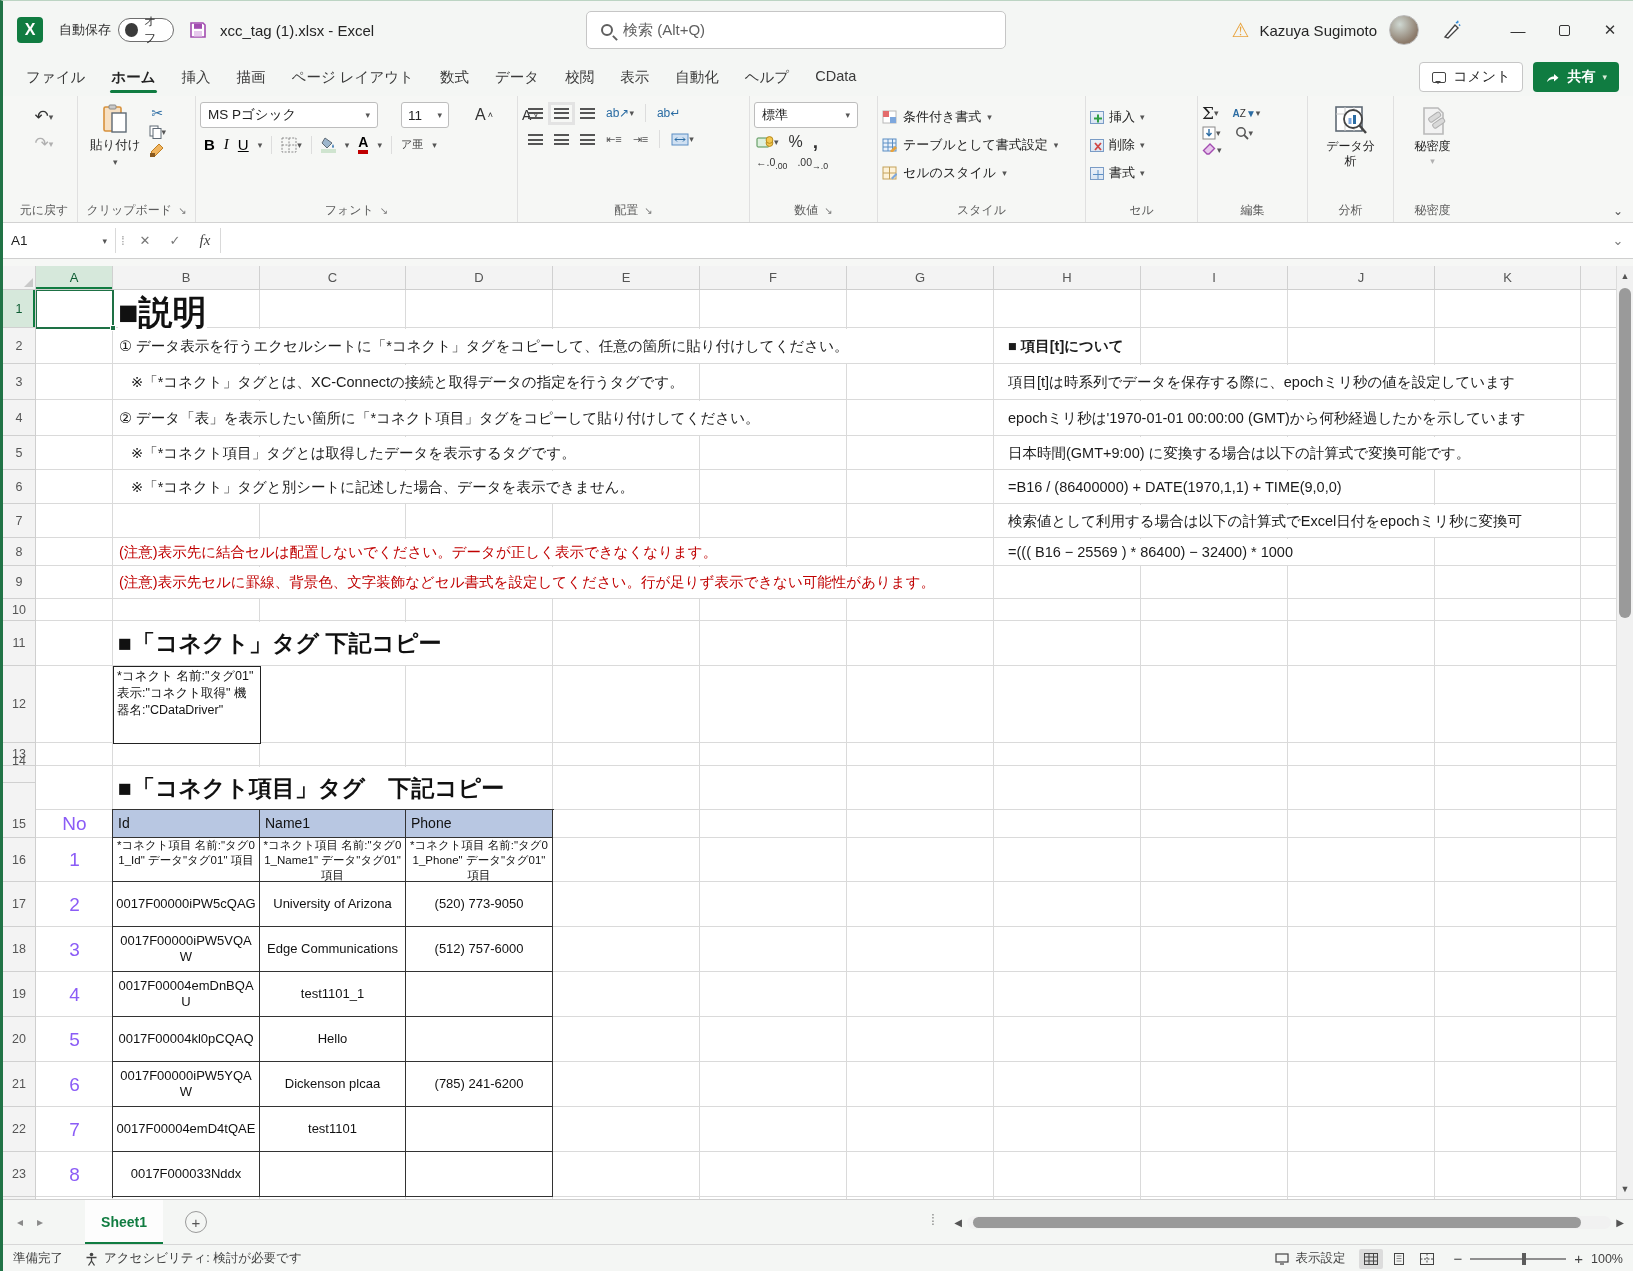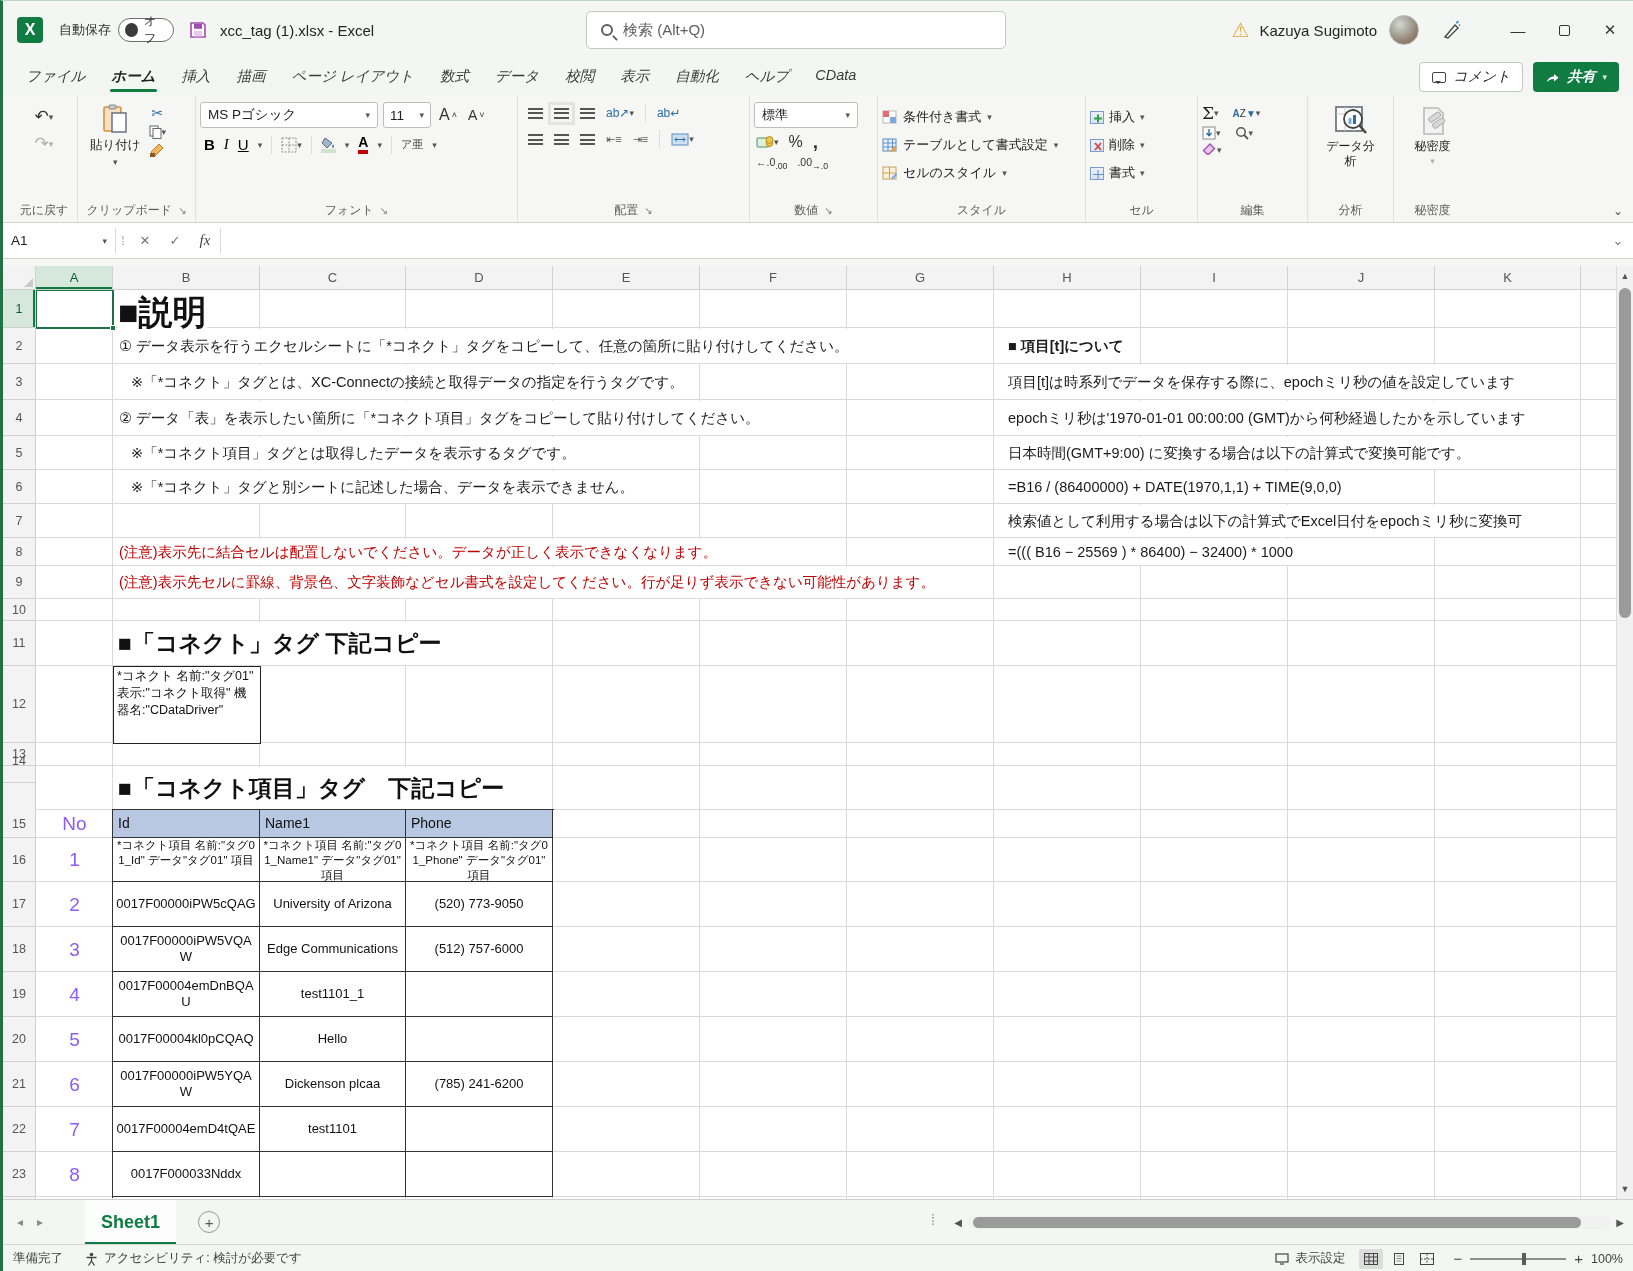--- a/index.html
+++ b/index.html
@@ -25,21 +25,21 @@
               left:11px;top:9px;}
   #tb-right{position:absolute;right:0;top:0;height:58px;display:flex;align-items:center;}
   .warn-tri{color:#e8a33d;font-size:20px;margin-right:10px;}
   #user-name{font-size:15px;color:#252525;margin-right:12px;}
   .avatar{width:30px;height:30px;border-radius:50%;background:radial-gradient(circle at 35% 30%,#cfd8d2,#8c7b6b 70%);
           border:1px solid #bbb;margin-right:16px;}
   .penbtn{width:34px;height:34px;display:flex;align-items:center;justify-content:center;margin-right:26px;}
   .winbtn{width:46px;height:44px;display:flex;align-items:center;justify-content:center;color:#333;font-size:15px;}
   .winbtn .sq{width:11px;height:11px;border:1px solid #333;border-radius:2px;}
   
-  #tabrow{height:37px;display:flex;align-items:center;position:relative;background:#f4f6f4;font-style:italic;}
+  #tabrow{height:37px;display:flex;align-items:flex-end;position:relative;background:#f4f6f4;}
   .rtab{padding:7px 13px 9px;font-size:14.5px;color:#3a3a3a;white-space:nowrap;}
   .rtab.active{font-weight:bold;color:#222;position:relative;}
   .rtab.active:after{content:"";position:absolute;left:12px;right:12px;bottom:3px;height:3px;background:#107c41;border-radius:2px;}
   #tabrow-right{position:absolute;right:14px;bottom:4px;display:flex;gap:10px;}
   .commentbtn{height:30px;border:1px solid #c6c6c6;background:#fff;border-radius:4px;display:flex;align-items:center;
               gap:7px;padding:0 12px;font-size:14px;color:#222;}
   .bubble{width:14px;height:11px;border:1.5px solid #444;border-radius:2px;position:relative;}
   .bubble:after{content:"";position:absolute;left:2px;bottom:-5px;border:3px solid transparent;border-top-color:#444;}
   .sharebtn{height:30px;background:#107c41;border-radius:4px;display:flex;align-items:center;gap:7px;
             padding:0 12px;font-size:14px;color:#fff;font-weight:bold;}
@@ -119,21 +119,21 @@
   #a1sel{position:absolute;border:2px solid #1e7145;z-index:4;}
   #a1sel .handle{position:absolute;right:-4px;bottom:-4px;width:6px;height:6px;background:#1e7145;border:1px solid #fff;}
   
   #vscroll{position:absolute;top:0;right:0;width:17px;bottom:0;background:#f1f1f1;border-left:1px solid #dcdcdc;}
   .varrow{height:20px;display:flex;align-items:center;justify-content:center;font-size:9px;color:#555;}
   #vthumb{position:absolute;left:2px;right:2px;top:22px;height:330px;background:#9a9a9a;border-radius:6px;}
   #vscroll .varrow.down{position:absolute;bottom:0;left:0;right:0;}
   
   #tabbar{height:45px;background:#f4f6f4;border-top:1px solid #cfcfcf;display:flex;align-items:center;position:relative;}
   .navarrows{color:#8a8a8a;font-size:12px;margin-left:14px;letter-spacing:14px;}
-  .sheettab{margin-left:28px;height:100%;display:flex;align-items:center;padding:0 16px;font-size:18px;
+  .sheettab{margin-left:28px;height:100%;display:flex;align-items:center;padding:0 16px;font-size:14px;
             color:#107c41;font-weight:bold;position:relative;background:#fdfdfd;}
   .sheettab:after{content:"";position:absolute;left:0;right:0;bottom:0;height:2.5px;background:#107c41;}
   .addsheet{width:22px;height:22px;border:1px solid #9a9a9a;border-radius:50%;display:flex;align-items:center;
             justify-content:center;color:#555;font-size:15px;margin-left:22px;}
   #hscroll{position:absolute;right:4px;top:9px;width:680px;height:26px;display:flex;align-items:center;}
   .harrow{color:#555;font-size:10px;width:18px;text-align:center;}
   #htrack{flex:1;height:13px;background:#f1f1f1;border-radius:7px;position:relative;}
   #hthumb{position:absolute;left:6px;right:30px;top:1px;bottom:1px;background:#9a9a9a;border-radius:6px;}
   .tabdots{position:absolute;right:698px;top:12px;color:#8a8a8a;font-size:14px;}
   
@@ -266,21 +266,21 @@
         </div>
       </div>
       <div class="glabel">
           <span>クリップボード</span>
           <span class="launcher">↘</span>
         </div>
     </div>
 
     <div class="rgroup" style="width:322px;">
       <div class="rcontent" style="flex-direction:column;gap:7px;">
-        <div style="display:flex;gap:5px;align-items:center;">
+        <div style="display:flex;gap:23px;align-items:center;">
           <span class="fontsel">
               <span>MS Pゴシック</span>
               <span class="chev">▾</span>
             </span>
           <span class="sizesel">
               <span>11</span>
               <span class="chev">▾</span>
             </span>
           <span class="minirow" style="font-size:16px;">A<sup style="font-size:9px;">˄</sup></span>
           <span class="minirow" style="font-size:14px;">A<sup style="font-size:9px;">˅</sup></span>

